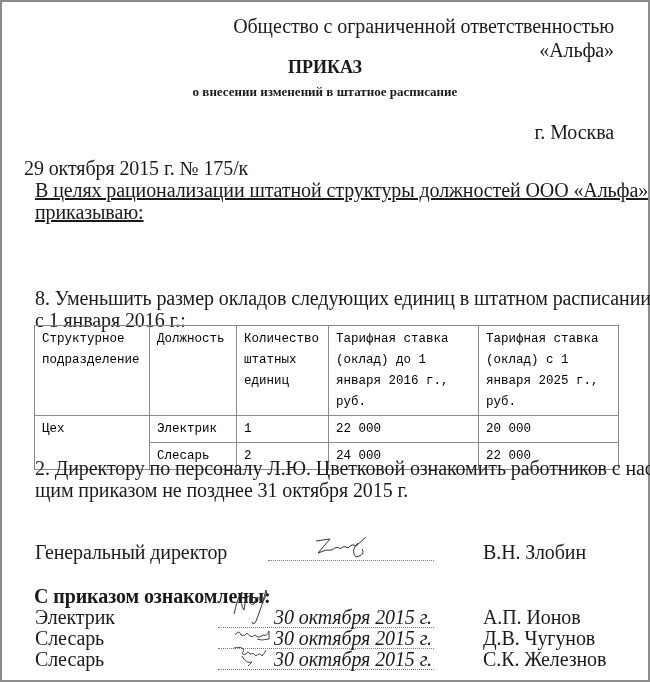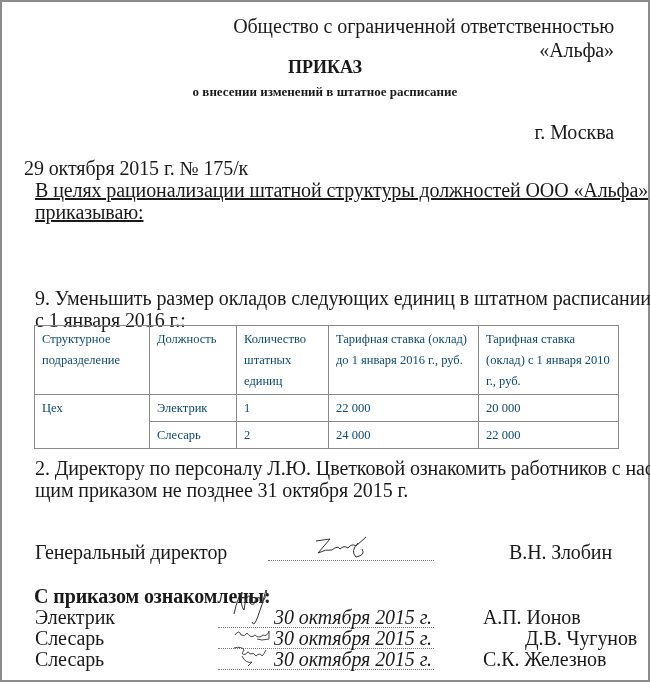--- a/index.html
+++ b/index.html
@@ -20,22 +20,22 @@
     .subtitle { left: 0; width: 650px; text-align: center; top: 84px; font-weight: bold; font-size: 13px; }
     .date-line { left: 24px; top: 121px; margin-top: 36px; }
     .city { right: 36px; top: 121px; }
     .para { left: 35px; line-height: 22px; }
     .p1 { top: 179px; text-decoration: underline; }
     .order1 { top: 287px; }
 
     table.staff {
       position: absolute; left: 34px; top: 325px; width: 585px;
       border-collapse: collapse;
-      font-family: Liberation Serif, serif;
-      font-size: 12.5px; color: #0c4a6e;
+      font-family: Liberation Mono, monospace;
+      font-size: 12.5px; color: #000000;
     }
     table.staff td, table.staff th {
       border: 1px solid #8a8a8a; text-align: left; vertical-align: top;
       padding: 3px 8px 2px 7px; font-weight: normal; line-height: 21px;
     }
     table.staff th { height: 60px; }
     table.staff td { height: 19px; }
     .c1 { width: 99px; } .c2 { width: 71px; } .c3 { width: 76px; } .c4 { width: 134px; } .c5 { width: 124px; }
 
     .order2 { top: 457px; }
@@ -57,32 +57,32 @@
 <div class="abs subtitle">о внесении изменений в штатное расписание</div>
 <div class="abs t16 date-line">29 октября 2015 г. № 175/к</div>
 <div class="abs t16 city">г. Москва</div>
 
 <div class="abs t16 para p1">
   <div>В целях рационализации штатной структуры должностей ООО «Альфа»</div>
   <div>приказываю:</div>
 </div>
 
 <div class="abs t16 para order1">
-  <div>9. Уменьшить размер окладов следующих единиц в штатном расписании</div>
+  <div>8. Уменьшить размер окладов следующих единиц в штатном расписании</div>
   <div>с 1 января 2016 г.:</div>
 </div>
 
 <table class="staff">
   <tbody>
       <tr>
     <th class="c1">Структурное подразделение</th>
     <th class="c2">Должность</th>
     <th class="c3">Количество штатных единиц</th>
     <th class="c4">Тарифная ставка (оклад) до 1 января 2016 г., руб.</th>
-    <th class="c5">Тарифная ставка (оклад) с 1 января 2010 г., руб.</th>
+    <th class="c5">Тарифная ставка (оклад) с 1 января 2025 г., руб.</th>
   </tr>
   <tr>
     <td rowspan="2">Цех</td>
     <td>Электрик</td>
     <td>1</td>
     <td>22 000</td>
     <td>20 000</td>
   </tr>
   <tr>
     <td>Слесарь</td>
@@ -96,38 +96,38 @@
 <div class="abs t16 para order2">
   <div>2. Директору по персоналу Л.Ю. Цветковой ознакомить работников с настоя-</div>
   <div>щим приказом не позднее 31 октября 2015 г.</div>
 </div>
 
 <div class="abs t16 sig-row" style="left:35px;">Генеральный директор</div>
 <svg class="sig" style="left:312px; top:533px;" width="70" height="28" viewBox="0 0 70 28">
   <path d="M4 8 L18 6 L6 20 Q14 16 20 17 Q26 12 28 16 Q32 12 36 15 Q40 10 44 13 L54 4 M46 10 Q38 18 44 24 Q54 22 50 16" fill="none" stroke="#333" stroke-width="1"></path>
 </svg>
 <div class="dotline" style="left:268px; top:560px; width:166px;"></div>
-<div class="abs t16 sig-row" style="left:509px;">В.Н. Злобин</div>
+<div class="abs t16 sig-row" style="left:483px;">В.Н. Злобин</div>
 
 <div class="abs t16" style="left:34px; top:585px;font-weight:bold;">С приказом ознакомлены:</div>
 <svg class="sig" style="left:228px; top:586px;" width="48" height="46" viewBox="0 0 48 46">
   <path d="M6 28 Q10 10 14 6 Q12 20 16 24 Q18 8 22 10 Q20 20 26 18 Q28 10 32 12 Q32 20 36 14 Q40 6 38 4 Q34 20 30 30 Q26 42 24 36" fill="none" stroke="#333" stroke-width="1"></path>
 </svg>
 
 <div class="abs t16 emp" style="top:606px;">Электрик</div>
 <div class="abs t16 adate" style="top:606px;">30 октября 2015 г.</div>
 <div class="abs t16 aname" style="top:606px;">А.П. Ионов</div>
 <div class="dotline" style="left:218px; top:627px; width:216px;"></div>
 
 <svg class="sig" style="left:233px; top:625px;" width="40" height="18" viewBox="0 0 40 18">
   <path d="M2 10 Q6 4 8 10 Q12 12 14 8 Q18 14 22 10 Q26 14 30 10 Q34 12 36 6 L36 14 Q28 16 24 14" fill="none" stroke="#333" stroke-width="0.9"></path>
 </svg>
 <div class="abs t16 emp" style="top:627px;">Слесарь</div>
 <div class="abs t16 adate" style="top:627px;">30 октября 2015 г.</div>
-<div class="abs t16 aname" style="top:627px;margin-left:42px;">Д.В. Чугунов</div>
+<div class="abs t16 aname" style="top:627px;">Д.В. Чугунов</div>
 <div class="dotline" style="left:218px; top:648px; width:216px;"></div>
 
 <svg class="sig" style="left:232px; top:644px;" width="40" height="24" viewBox="0 0 40 24">
   <path d="M2 4 Q10 2 12 6 Q8 12 14 10 Q16 6 18 10 Q22 8 24 12 Q28 8 30 12 Q32 10 34 6 M10 12 Q14 20 20 18 L16 22" fill="none" stroke="#333" stroke-width="0.9"></path>
 </svg>
 <div class="abs t16 emp" style="top:648px;">Слесарь</div>
 <div class="abs t16 adate" style="top:648px;">30 октября 2015 г.</div>
 <div class="abs t16 aname" style="top:648px;">С.К. Железнов</div>
 <div class="dotline" style="left:218px; top:669px; width:216px;"></div>
 

